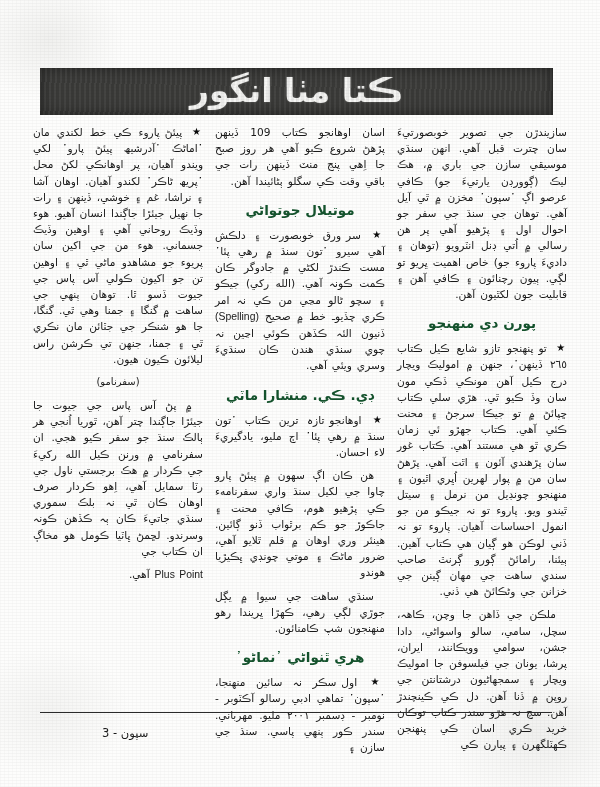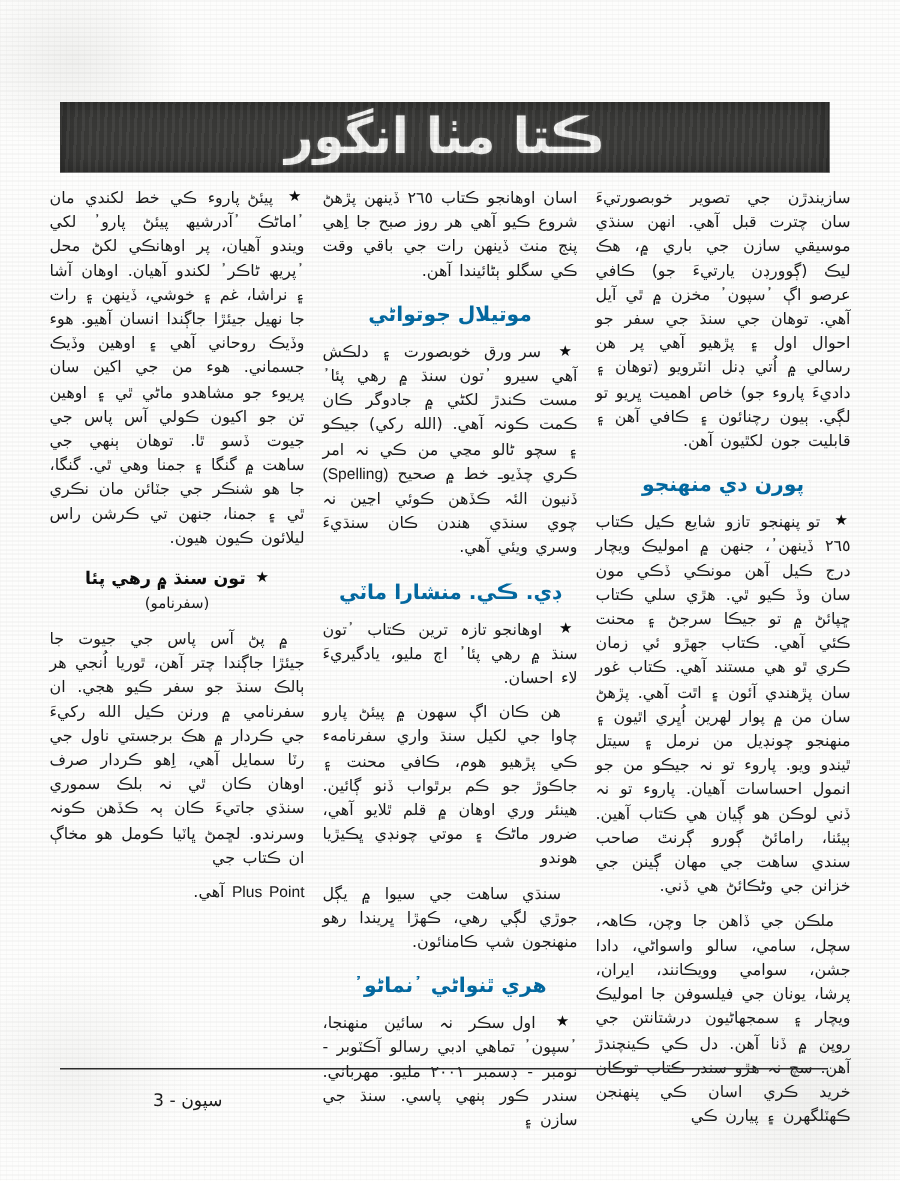--- a/index.html
+++ b/index.html
@@ -113,21 +113,21 @@
     vertical-align: 1px;
   }
 
   .heading {
     font-size: 13.5px;
     line-height: 20px;
     font-weight: 700;
     text-align: center;
     text-align-last: center;
     margin: 11px 0 7px 0;
-    color: #0369a1;
+    color: #14532d;
     letter-spacing: .3px;
   }
 
   .subheading {
     font-size: 11.6px;
     line-height: 17px;
     font-weight: 700;
     text-align: center;
     text-align-last: center;
     margin: 10px 0 1px 0;
@@ -182,27 +182,26 @@
 <div class="corner-smudge smudge-br"></div>
 <div class="corner-smudge smudge-bl"></div>
 
 <div class="banner">
   <div class="banner-title">ڪتا مٺا انگور</div>
 </div>
 
 <div class="columns">
   <div class="column" id="col-right">
       <p class="para"><span class="bullet-star">★ </span>پيئڻ پاروء ڪي خط لکندي مان ᾿اماڻڪ ᾿آدرشيھ پيئڻ پارو᾿ لکي ويندو آهيان، پر اوهانڪي لکڻ محل ᾿پريھ ڻاڪر᾿ لکندو آهيان. اوهان آشا ۽ نراشا، غم ۽ خوشي، ڏينهن ۽ رات جا نهيل جيئڙا جاڳندا انسان آهيو. هوء وڏيڪ روحاني آهي ۽ اوهين وڏيڪ جسماني. هوء من جي اکين سان پريوء جو مشاهدو ماڻي ٿي ۽ اوهين تن جو اکيون ڪولي آس پاس جي جيوت ڏسو ٿا. توهان ٻنهي جي ساهت ۾ گنگا ۽ جمنا وهي ٿي. گنگا، جا هو شنڪر جي جٽائن مان نڪري ٿي ۽ جمنا، جنهن تي ڪرشن راس ليلائون ڪيون هيون.</p>
-      <div class="subheading"><span class="bullet-star">★ </span>تون سنڌ ۾ رهي پئا</div>
       <div class="subheading-note">(سفرنامو)</div>
       <p class="para indent">۾ پڻ آس پاس جي جيوت جا جيئڙا جاڳندا چتر آهن، ٿوريا اُنجي هر ٻالڪ سنڌ جو سفر ڪيو هجي. ان سفرنامي ۾ ورنن ڪيل الله رکيءَ جي ڪردار ۾ هڪ برجستي ناول جي رٽا سمايل آهي، اِهو ڪردار صرف اوهان ڪان ٿي نہ بلڪ سموري سنڌي جاتيءَ ڪان ٻہ ڪڏهن ڪونہ وسرندو. لڇمڻ ڀاٽيا ڪومل هو مخاڳ ان ڪتاب جي</p>
       <p class="para"><span class="latin">Plus Point</span> آهي.</p>
     </div>
   <div class="column" id="col-middle">
-      <p class="para">اسان اوهانجو ڪتاب ٢٦٥ ڏينهن پڙهڻ شروع ڪيو آهي هر روز صبح جا اِهي پنج منٽ ڏينهن رات جي باقي وقت ڪي سگلو ٻڻائيندا آهن.</p>
+      <p class="para">اسان اوهانجو ڪتاب 109 ڏينهن پڙهڻ شروع ڪيو آهي هر روز صبح جا اِهي پنج منٽ ڏينهن رات جي باقي وقت ڪي سگلو ٻڻائيندا آهن.</p>
       <div class="heading">موتيلال جوتواڻي</div>
       <p class="para"><span class="bullet-star">★ </span>سر ورق خوبصورت ۽ دلڪش آهي سيرو ᾿تون سنڌ ۾ رهي پئا᾿ مست ڪندڙ لکڻي ۾ جادوگر ڪان ڪمت ڪونہ آهي. (الله رکي) جيڪو ۽ سچو ڻالو مڃي من ڪي نہ امر ڪري چڏيوـ خط ۾ صحيح <span class="latin">(Spelling)</span> ڏنيون الئہ ڪڏهن ڪوئي اڃين نہ چوي سنڌي هندن ڪان سنڌيءَ وسري ويئي آهي.</p>
       <div class="heading">ڊي. ڪي. منشارا ماٽي</div>
       <p class="para"><span class="bullet-star">★ </span>اوهانجو تازہ ترين ڪتاب ᾿تون سنڌ ۾ رهي پئا᾿ اڄ مليو، يادگيريءَ لاء احسان.</p>
       <p class="para indent">هن ڪان اڳ سهون ۾ پيئڻ پارو چاوا جي لکيل سنڌ واري سفرنامهء ڪي پڙهيو هوم، ڪافي محنت ۽ جاڪوڙ جو ڪم برٿواب ڏنو ڳائين. هينئر وري اوهان ۾ قلم ٿلايو آهي، ضرور ماڻڪ ۽ موتي چونڊي ڀڪيڙيا هوندو</p>
       <p class="para indent">سنڌي ساهت جي سيوا ۾ يڳل جوڙي لڳي رهي، ڪهڙا ڀريندا رهو منهنجون شپ ڪامنائون.</p>
       <div class="heading">هري ٿنواڻي ᾿نماڻو᾿</div>
       <p class="para"><span class="bullet-star">★ </span>اول سڪر نہ سائين منهنجا، ᾿سپون᾿ تماهي ادبي رسالو آڪٽوبر - نومبر - ڊسمبر ٢٠٠١ مليو. مهرباني. سندر ڪور ٻنهي پاسي. سنڌ جي سازن ۽</p>
     </div>
   <div class="column" id="col-left">

